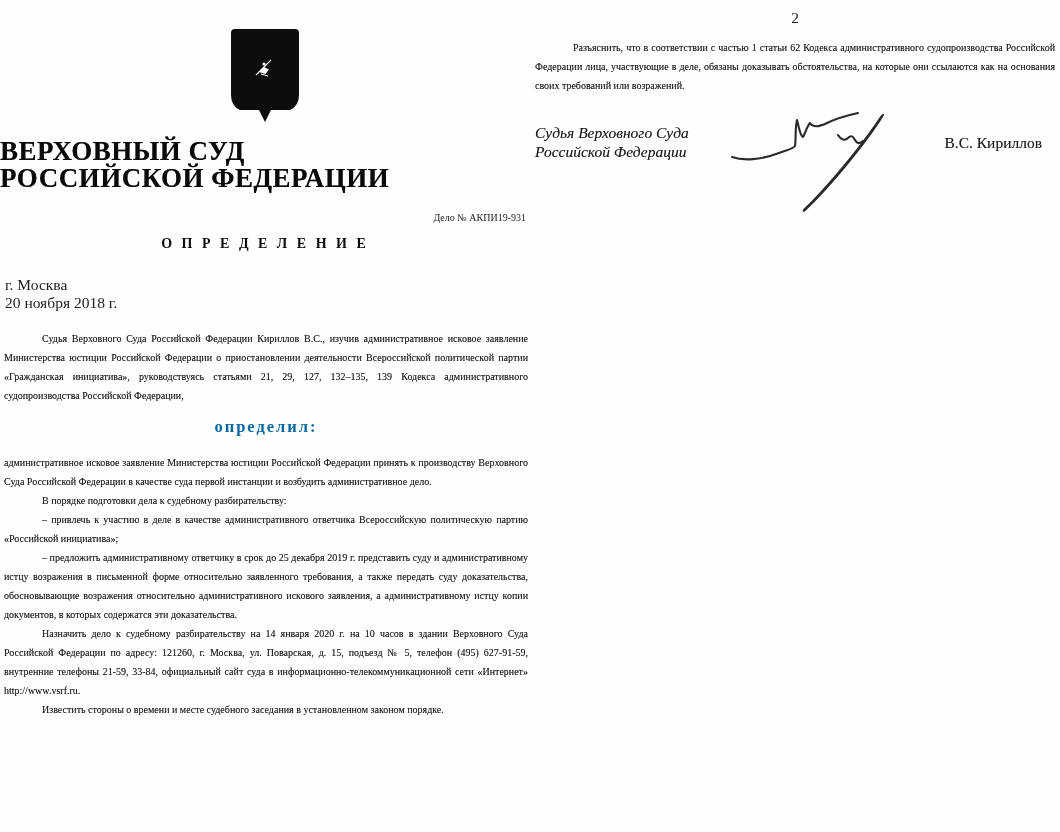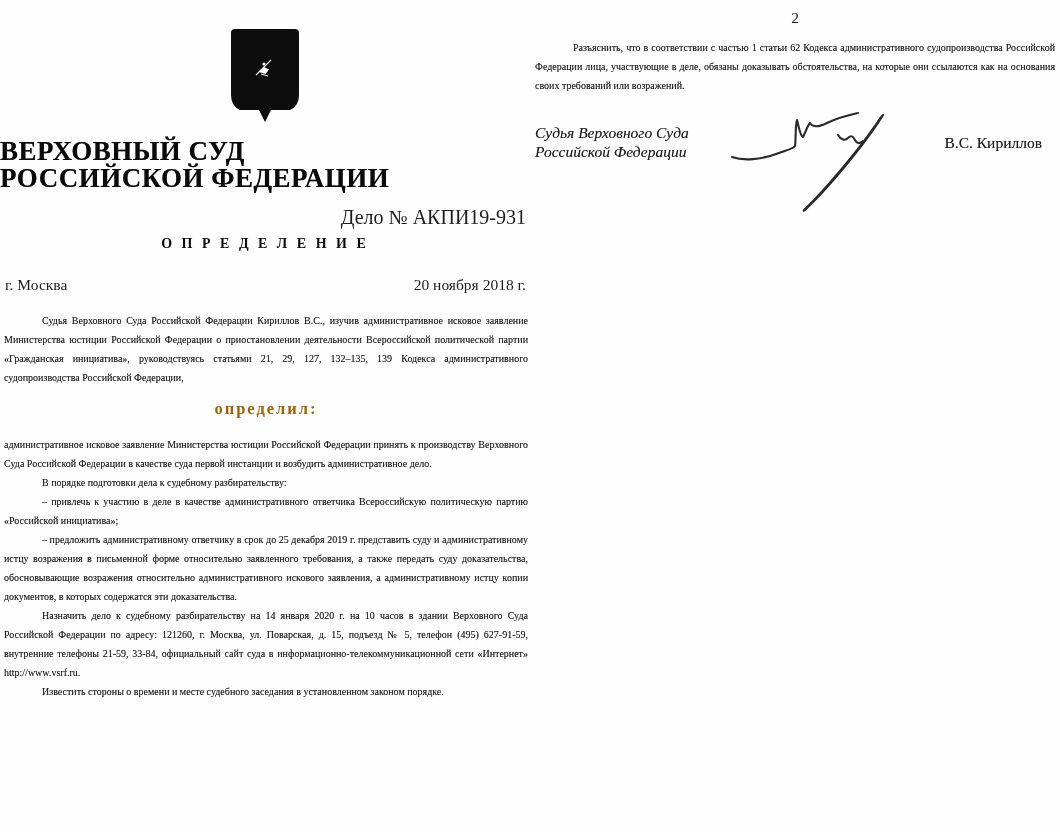--- a/index.html
+++ b/index.html
@@ -23,59 +23,60 @@
     font-size:27px;
     line-height:27px;
     letter-spacing:0.5px;
     color:#0a0a0a;
     text-shadow:0 0 0.5px rgba(0,0,0,.55);
   }
   .case-no{
     margin-top:17px;
     text-align:right;
     padding-right:4px;
-    font-size:20px;
+    font-size:10px;
     line-height:17px;
   }
   .doc-title{
     margin-top:7px;
     text-align:center;
     font-weight:bold;
     font-size:14px;
     line-height:22px;
     letter-spacing:3px;
     color:#0a0a0a;
   }
   .meta-row{
     margin-top:21px;
     display:flex;
     justify-content:space-between;
     font-size:15.5px;
     line-height:18px;
     padding:0 4px 0 5px;
+    flex-direction:column;
   }
   
   .bodycol{padding:0 2px 0 4px;}
   .body-p{
     margin:0;
     font-size:10px;
     line-height:19px;
     text-align:justify;
     text-shadow:0 0 0.4px rgba(0,0,0,.45);
   }
   .body-p.ind{text-indent:38px;}
   .intro{margin-top:17px;}
   .ruling{
     margin:13px 0 0 0;
     text-align:center;
     font-weight:bold;
     font-size:16.5px;
     line-height:18px;
     letter-spacing:2px;
-    color:#a16207;
+    color:#0369a1;
   }
   .paras{margin-top:17px;}
 
   
   .pagenum{
     margin-top:8px;
     text-align:center;
     font-size:15.5px;
     line-height:19px;
   }

